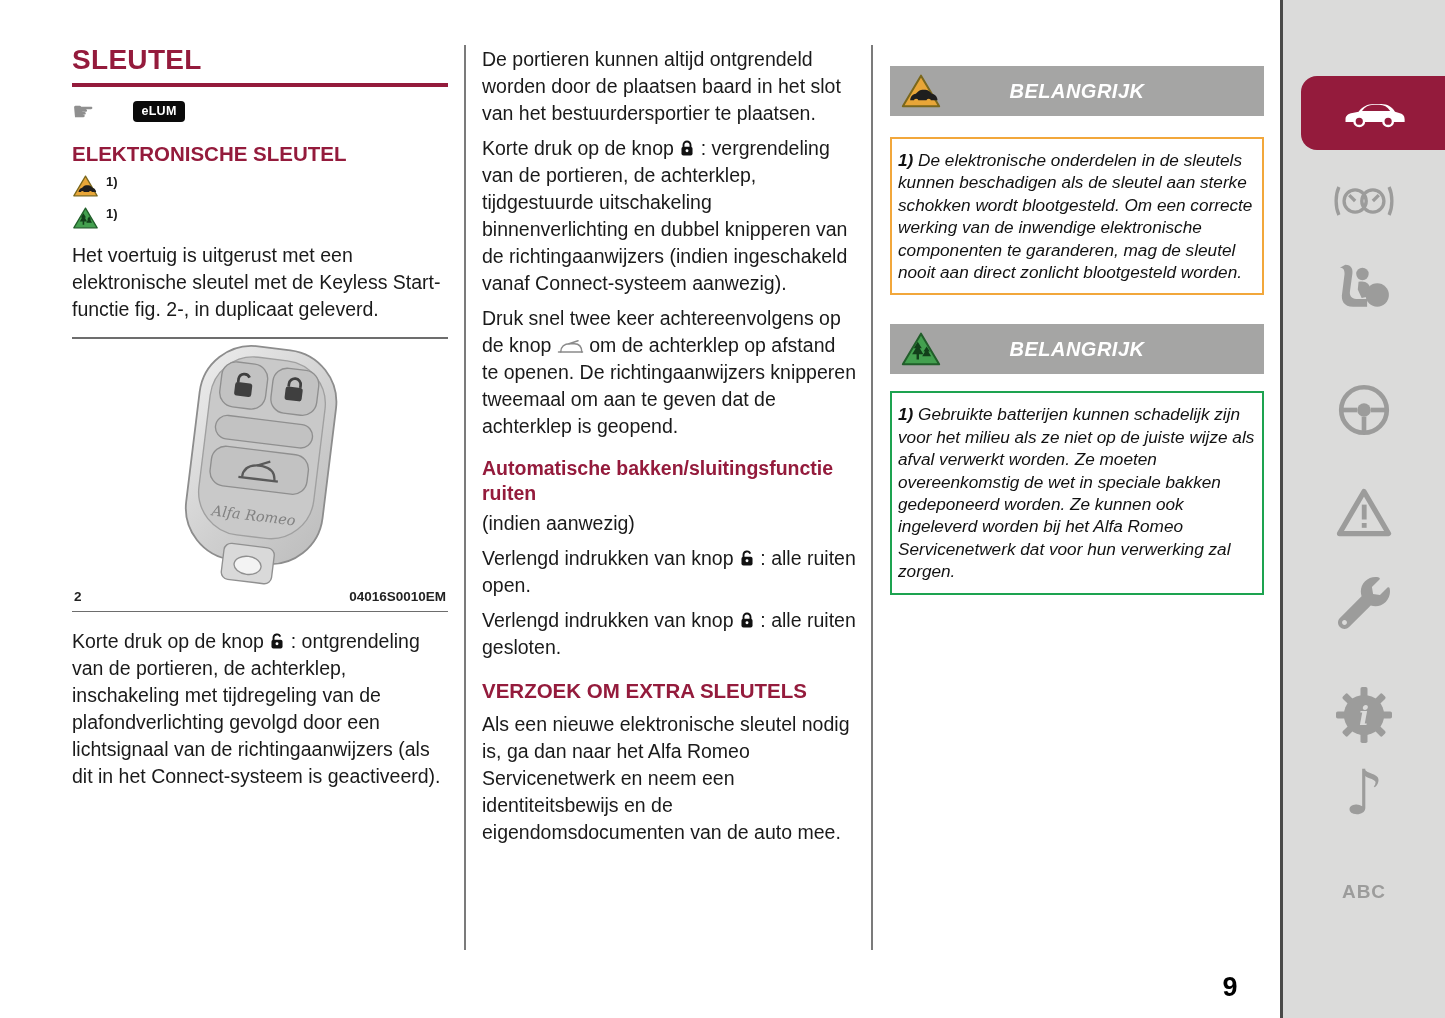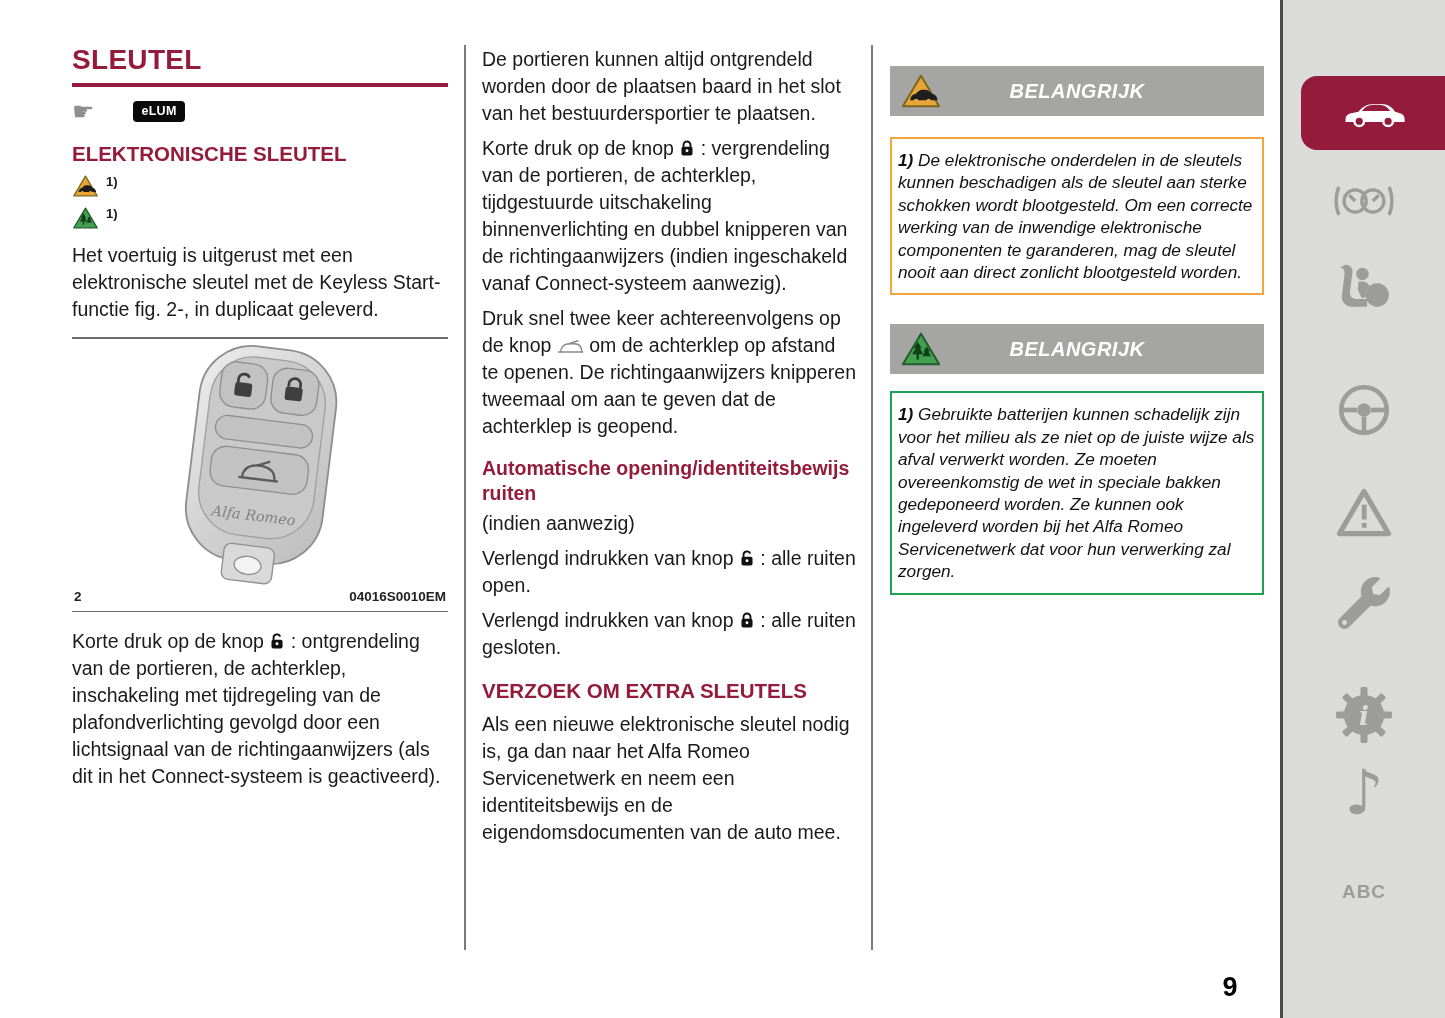--- a/index.html
+++ b/index.html
@@ -179,21 +179,21 @@
       <svg viewBox="0 0 36 20" width="27" height="15">
         <g fill="none" stroke="#8a8a8a" stroke-width="2" stroke-linecap="round">
           <path d="M2 16 h32"></path>
           <path d="M5 16 c0-7 5-11 12-11 h6 c6 0 10 4 10 11"></path>
           <path d="M16 5 l12-4"></path>
         </g>
       </svg>
       <span>om de achterklep op afstand te openen. De richtingaanwijzers knipperen tweemaal om aan te geven dat de achterklep is geopend.</span>
     </p>
 
-    <h3 class="h-red-sm">Automatische opening/identiteitsbewijs ruiten</h3>
+    <h3 class="h-red-sm">Automatische bakken/sluitingsfunctie ruiten</h3>
     <p class="body">(indien aanwezig)</p>
 
     <p class="body">
       <span>Verlengd indrukken van knop</span>
       <svg viewBox="0 0 22 26" width="16" height="19">
         <path d="M6.2 11 V8.2 a4.8 4.8 0 0 1 9.3 -1.8" fill="none" stroke="#111" stroke-width="2.6"></path>
         <rect x="3.4" y="10.6" width="15.2" height="12" rx="2.6" fill="#111"></rect>
         <circle cx="11" cy="16.2" r="2" fill="#fff"></circle>
       </svg>
       <span>: alle ruiten open.</span>

